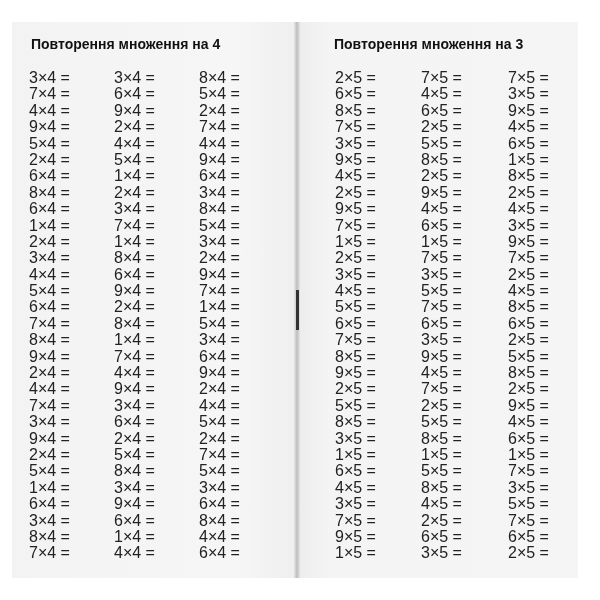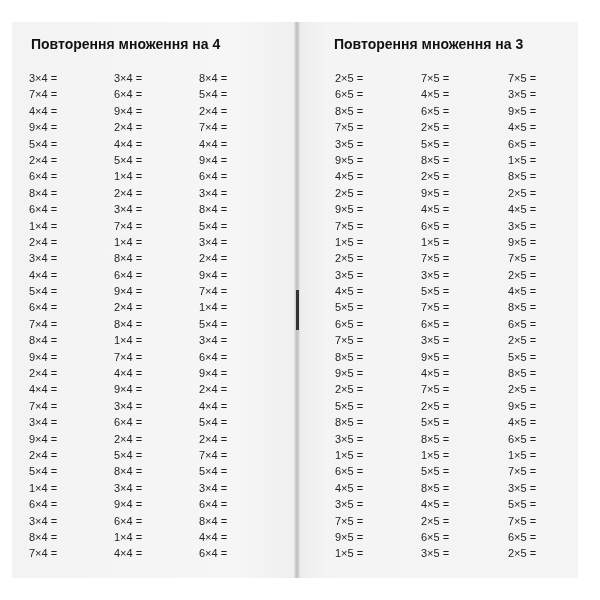--- a/index.html
+++ b/index.html
@@ -21,21 +21,21 @@
   }
   .staple {
     position: absolute; left: 284px; top: 268px; width: 3px; height: 40px; background: #333;
   }
   .title {
     position: absolute; top: 14px; font-weight: bold; font-size: 14px; color: #111; white-space: nowrap;
   }
   .page.left .title { left: 19px; }
   .page.right .title { left: 34px; }
   .col {
-    position: absolute; top: 48px; font-size: 11px; color: #222; line-height: 16.4px;
+    position: absolute; top: 48px; font-size: 16px; color: #222; line-height: 16.4px;
   }
   .row { white-space: nowrap; height: 16.4px; }
 </style>
 </head>
 <body>
 
 <div class="book">
   <div class="page left">
     <div class="title">Повторення множення на 4</div>
     <div class="col" style="left:17px">

